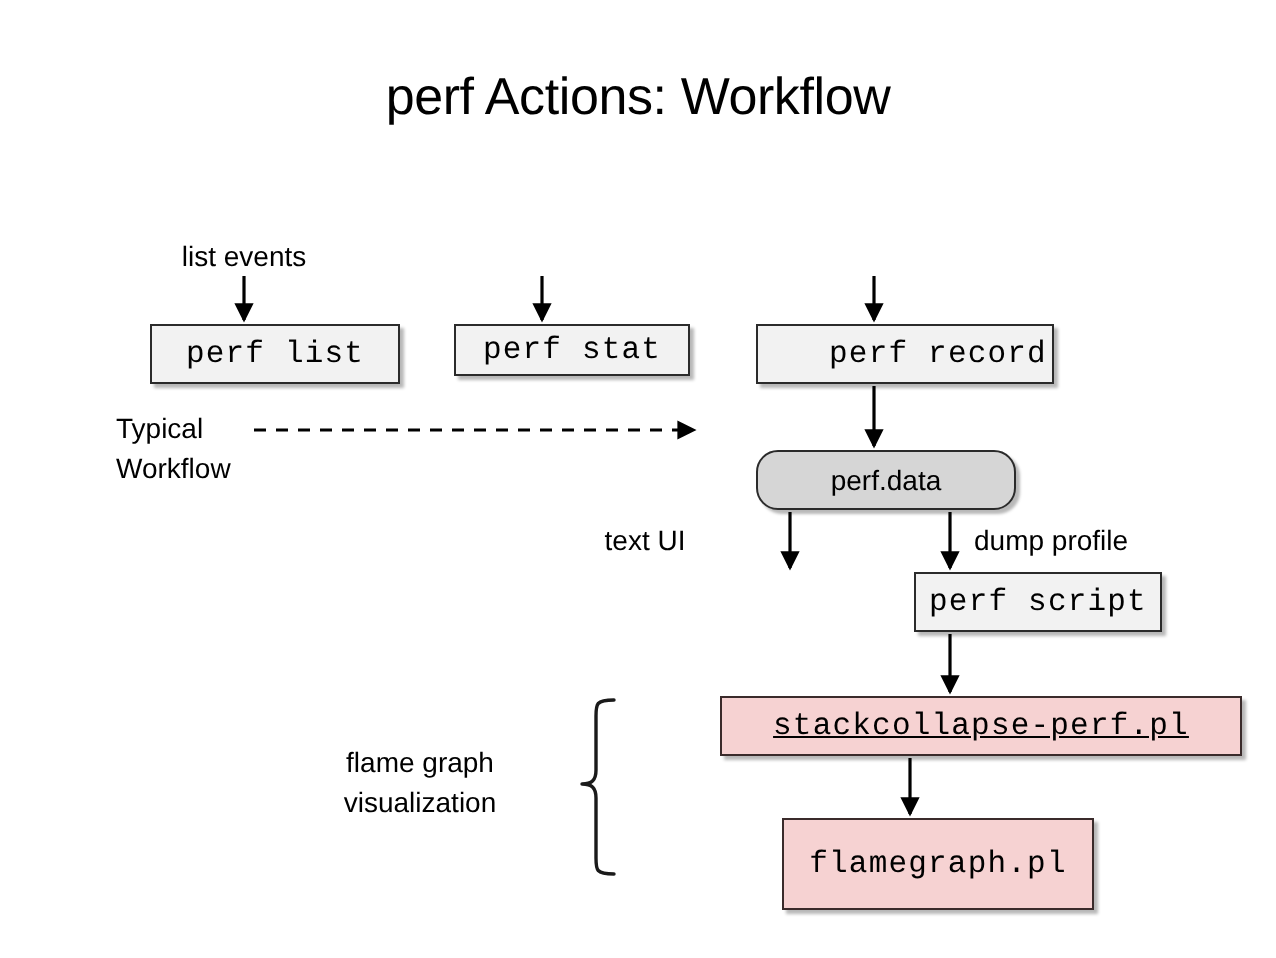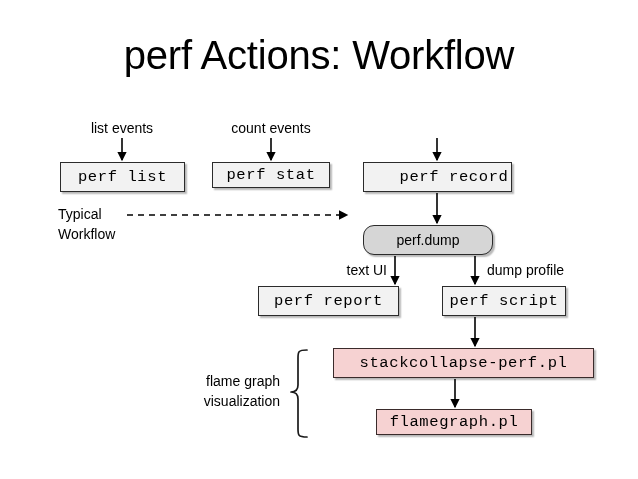--- a/index.html
+++ b/index.html
@@ -29,57 +29,58 @@
     height: 479px;
   }
 
   .title {
     position: absolute;
     left: 0;
     top: 33px;
     width: 638px;
     text-align: center;
     font-family: "Liberation Sans", sans-serif;
-    font-size: 40px;
+    font-size: 26px;
     font-weight: 400;
     letter-spacing: -0.2px;
     color: #000000;
     white-space: nowrap;
   }
 
   .note {
     position: absolute;
     font-family: "Liberation Sans", sans-serif;
     font-size: 14px;
     font-weight: 400;
     color: #000000;
     white-space: nowrap;
     line-height: 17px;
   }
   .note.center {
     text-align: center;
   }
   .note.right {
-    text-align: right;
+    text-align: center;
   }
 
   .node {
     position: absolute;
     box-sizing: border-box;
     display: flex;
     align-items: center;
     justify-content: center;
     font-family: "Liberation Mono", monospace;
     font-size: 15.5px;
     letter-spacing: 0.6px;
     color: #000000;
     border: 1.4px solid #2b2b2b;
     background: #f2f2f2;
     box-shadow: 2px 2px 1.5px rgba(0,0,0,0.28);
     white-space: nowrap;
+    margin-left: 15px;
   }
   .node.pink {
     background: #f6d2d2;
     border-color: #3a2b2b;
   }
   .node.data-file {
     border-radius: 11px;
     background: #d6d6d6;
     font-family: "Liberation Sans", sans-serif;
     font-size: 14px;
@@ -121,36 +122,34 @@
 
     <line x1="455" y1="379" x2="455" y2="407" stroke="#000000" stroke-width="1.6" marker-end="url(#arrowhead)"></line>
 
     <path fill="none" stroke="#1a1a1a" stroke-width="1.7" stroke-linecap="round" stroke-linejoin="round" d="M307,350 C298,350 298,352 298,358
              L298,385 C298,390 296,392 291,392
              C296,392 298,394 298,399
              L298,429 C298,435 298,437 307,437"></path>
   </svg>
 
   <div class="note center" style="left:62px; top:120px; width:120px;">list events</div>
-  <div class="note center" style="left:211px; top:120px; width:120px;">count events</div>
 
   <div class="note" style="left:58px; top:206px;">Typical</div>
   <div class="note" style="left:58px; top:226px;">Workflow</div>
 
   <div class="note right" style="left:258px; top:262px; width:129px;">text UI</div>
   <div class="note" style="left:487px; top:262px;text-align:right;">dump profile</div>
 
   <div class="note right" style="left:140px; top:373px; width:140px;">flame graph</div>
   <div class="note right" style="left:140px; top:393px; width:140px;">visualization</div>
 
   <div class="node" style="left:60px; top:162px; width:125px; height:30px;">perf list</div>
   <div class="node" style="left:212px; top:162px; width:118px; height:26px;">perf stat</div>
   <div class="node" style="left:363px; top:162px; width:149px; height:30px;padding-left:33px;">perf record</div>
 
-  <div class="node data-file" style="left:363px; top:225px; width:130px; height:30px;">perf.dump</div>
+  <div class="node data-file" style="left:363px; top:225px; width:130px; height:30px;">perf.data</div>
 
-  <div class="node" style="left:258px; top:286px; width:141px; height:30px;">perf report</div>
   <div class="node" style="left:442px; top:286px; width:124px; height:30px;">perf script</div>
 
-  <div class="node pink" style="left:333px; top:348px; width:261px; height:30px;">stackcollapse-perf.pl</div>
-  <div class="node pink" style="left:376px; top:409px; width:156px; height:26px;">flamegraph.pl</div>
+  <div class="node pink" style="left:345px; top:348px; width:261px; height:30px;text-decoration:underline;">stackcollapse-perf.pl</div>
+  <div class="node pink" style="left:376px; top:409px; width:156px; height:46px;">flamegraph.pl</div>
 
 </div>
 
 </body></html>

